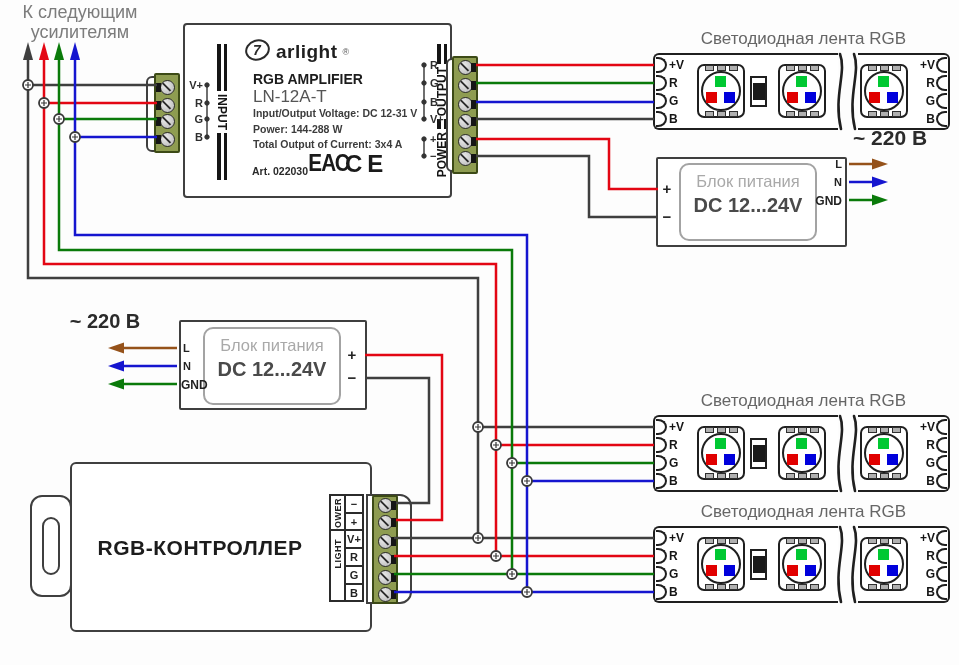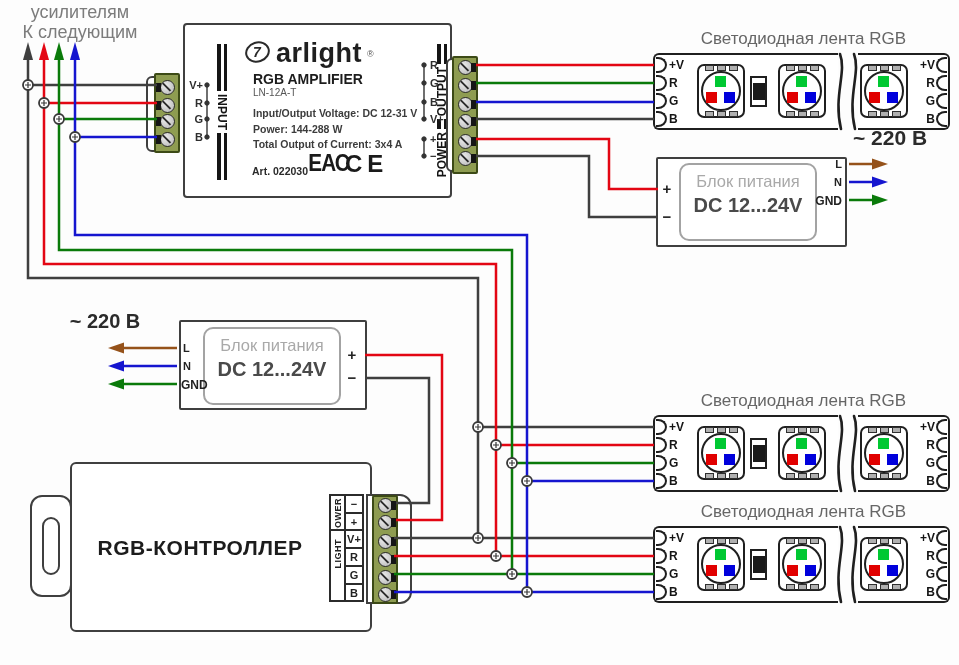--- a/index.html
+++ b/index.html
@@ -15,21 +15,21 @@
          background:radial-gradient(circle at 35% 35%,#ececec,#b3b3b3);border:1.6px solid #2b2b2b;box-sizing:border-box;}
   .screw::after{content:"";position:absolute;left:0;top:5px;width:11px;height:2.2px;background:#2b2b2b;transform:rotate(45deg);}
   .clamp{position:absolute;width:5px;height:9px;background:#151515;}
   .clamp.l{left:0px;} .clamp.r{right:0px;}
   
   .vdn{writing-mode:vertical-rl;}
   .vup{writing-mode:vertical-rl;transform:rotate(180deg);}
   .dbar{width:10px;background:linear-gradient(90deg,#151515 0 3.5px,transparent 3.5px 6.5px,#151515 6.5px 10px);}
   
   .ampname{font-size:14px;font-weight:800;color:#1c1c1c;}
-  .ampmodel{font-size:10px;color:#555;text-align:center;}
+  .ampmodel{font-size:17px;color:#555;text-align:center;}
   .spec{font-size:10.5px;font-weight:700;color:#3c3c3c;line-height:15.5px;white-space:nowrap;}
   .pinlab{position:absolute;font-size:11px;font-weight:800;color:#2e2e2e;height:14px;line-height:14px;}
   
   .strip{position:absolute;width:261px;height:101px;}
   .s-label{position:absolute;top:0;right:8px;font-size:17px;color:#666;white-space:nowrap;}
   .sbody{position:absolute;left:0;top:24px;width:297px;height:77px;}
   .segA{position:absolute;left:0;top:0;width:185px;height:77px;border:2.6px solid #1f1f1f;border-right:none;border-radius:6px 0 0 6px;background:#fff;box-sizing:border-box;}
   .segB{position:absolute;left:205px;top:0;width:92px;height:77px;border:2.6px solid #1f1f1f;border-left:none;border-radius:0 6px 6px 0;background:#fff;box-sizing:border-box;}
   .pad-l,.pad-r{position:absolute;width:11px;height:16px;background:#fff;border:2.2px solid #1f1f1f;box-sizing:border-box;}
   .pad-l{left:2.6px;border-left:none;border-radius:0 9px 9px 0/0 50% 50% 0;}
@@ -54,31 +54,31 @@
   .term.sm{font-size:12px;}
   .sign{position:absolute;font-size:15px;font-weight:800;color:#222;width:16px;text-align:center;height:14px;line-height:14px;}
   svg.overlay{position:absolute;left:0;top:0;pointer-events:none;}
 </style>
 </head>
 <body>
 
 <div id="stage">
 
   <div class="abs" style="left:4px;top:2px;width:152px;text-align:center;font-size:18px;line-height:20px;color:#7c7c7c;">
+    <div>К следующим</div>
     <div>усилителям</div>
-    <div>К следующим</div>
   </div>
 
   <div class="devbox" style="left:183px;top:23px;width:269px;height:175px;"></div>
   <div class="abs" style="left:244px;top:38px;display:flex;align-items:center;gap:5px;">
     <span><svg width="27" height="24" viewBox="0 0 27 24">
           <ellipse cx="13.5" cy="12" rx="11.5" ry="9.5" transform="rotate(-18 13.5 12)" fill="none" stroke="#2a2a2a" stroke-width="2"></ellipse>
           <text x="13" y="17" font-size="14" font-weight="bold" font-style="italic" text-anchor="middle" fill="#2a2a2a">7</text>
         </svg></span>
-    <span style="font-size:27px;font-weight:800;color:#1f1f1f;letter-spacing:0.5px;">arlight</span>
+    <span style="font-size:19px;font-weight:800;color:#1f1f1f;letter-spacing:0.5px;">arlight</span>
     <sup style="font-size:9px;color:#555;">®</sup>
   </div>
   <div class="abs ampname" style="left:253px;top:71px;">RGB AMPLIFIER</div>
   <div class="abs ampmodel" style="left:253px;top:87px;">LN-12A-T</div>
   <div class="abs spec" style="left:253px;top:106px;">Input/Output Voltage: DC 12-31 V</div>
   <div class="abs spec" style="left:253px;top:121.5px;">Power: 144-288 W</div>
   <div class="abs spec" style="left:253px;top:137px;">Total Output of Current: 3x4 A</div>
   <div class="abs" style="left:252px;top:165px;font-size:10.5px;font-weight:800;color:#2a2a2a;">Art. 022030</div>
   <div class="abs" style="left:306px;top:150px;font-size:23px;font-weight:900;color:#1a1a1a;letter-spacing:-1px;transform:scaleX(0.9);">ЕАС</div>
   <div class="abs" style="left:345px;top:150px;font-size:24px;font-weight:700;color:#1a1a1a;letter-spacing:5px;">CE</div>

